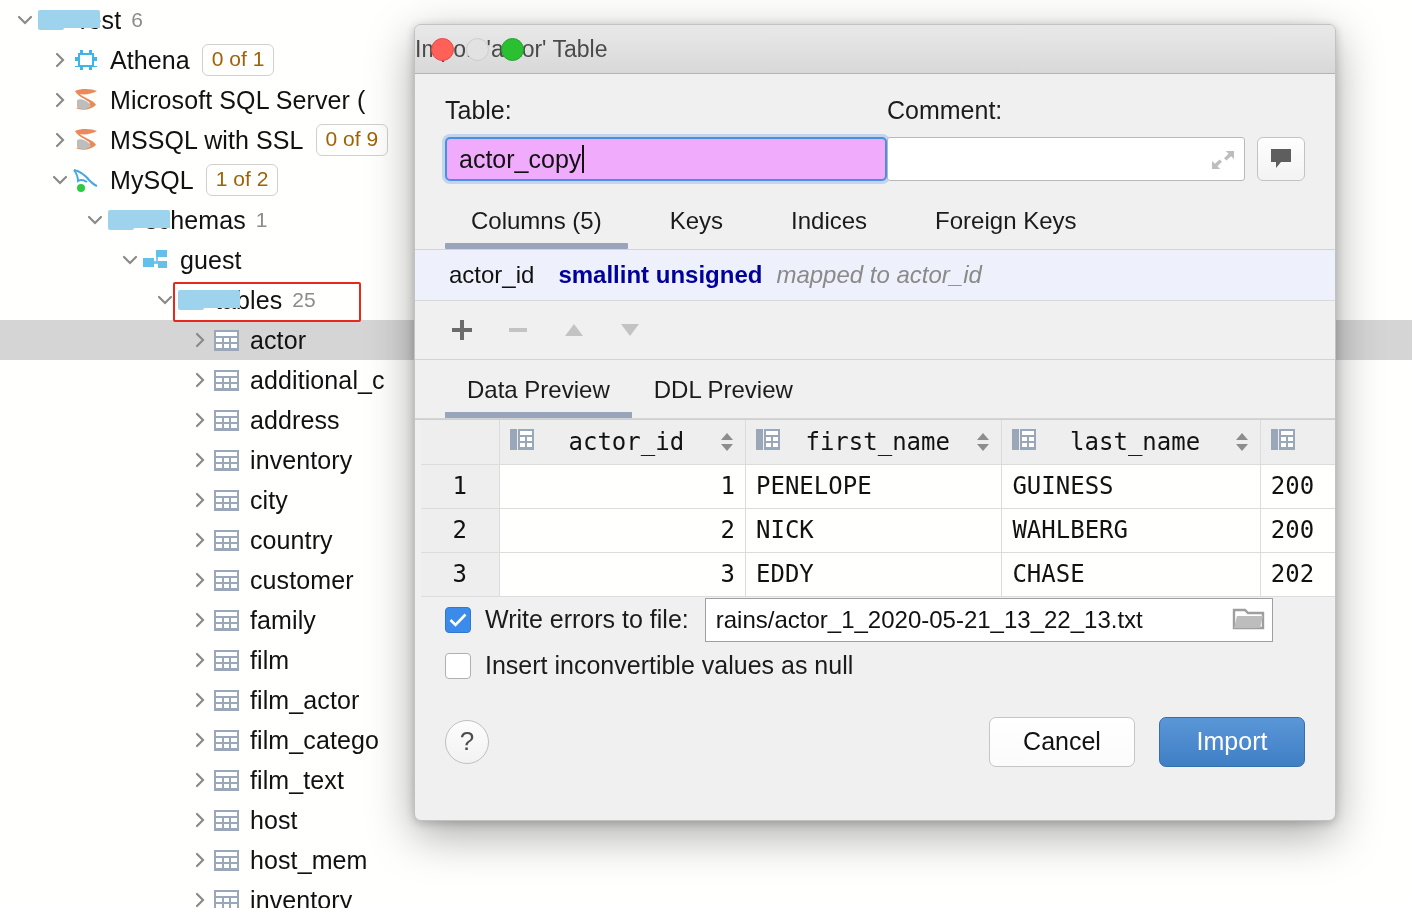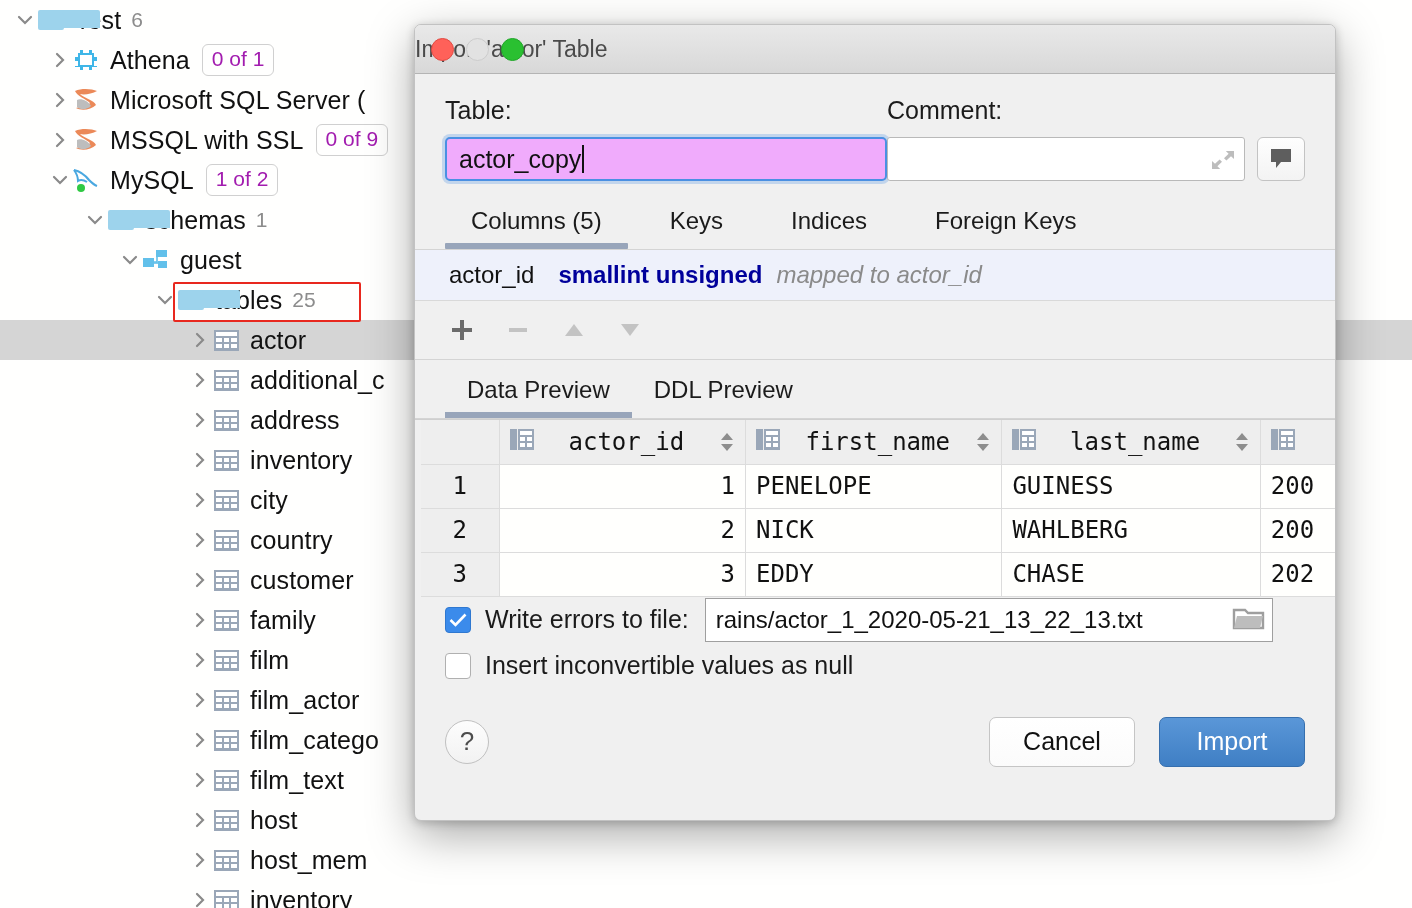--- a/index.html
+++ b/index.html
@@ -23,21 +23,21 @@
   .twist{
     width:22px;height:22px;flex:none;display:flex;align-items:center;justify-content:center;
     color:#8a8a8a;
   }
   .twist svg{display:block;}
   .ticon{width:30px;height:26px;flex:none;display:flex;align-items:center;justify-content:center;margin-right:9px;}
   .tlabel{font-size:25px;color:#111;letter-spacing:0.1px;}
   .tcount{font-size:21px;color:#8c8c8c;margin-left:10px;}
   .tbadge{
     display:inline-block;margin-left:12px;padding:1px 9px 3px 9px;
-    border:1px solid #d0d0d0;border-radius:6px;color:#a21caf;font-size:21px;line-height:26px;
+    border:1px solid #d0d0d0;border-radius:6px;color:#a16207;font-size:21px;line-height:26px;
   }
   .redbox{
     position:absolute;border:2px solid #e8281e;border-radius:2px;
     pointer-events:none;
   }
 
   
   .folder{width:26px;height:20px;position:relative;}
   .folder .tab{position:absolute;left:0;top:0;width:10px;height:4px;background:#9dd3ec;border-radius:2px 2px 0 0;}
   .folder .body{position:absolute;left:0;top:3px;width:26px;height:17px;background:#9dd3ec;border-radius:2px;}

